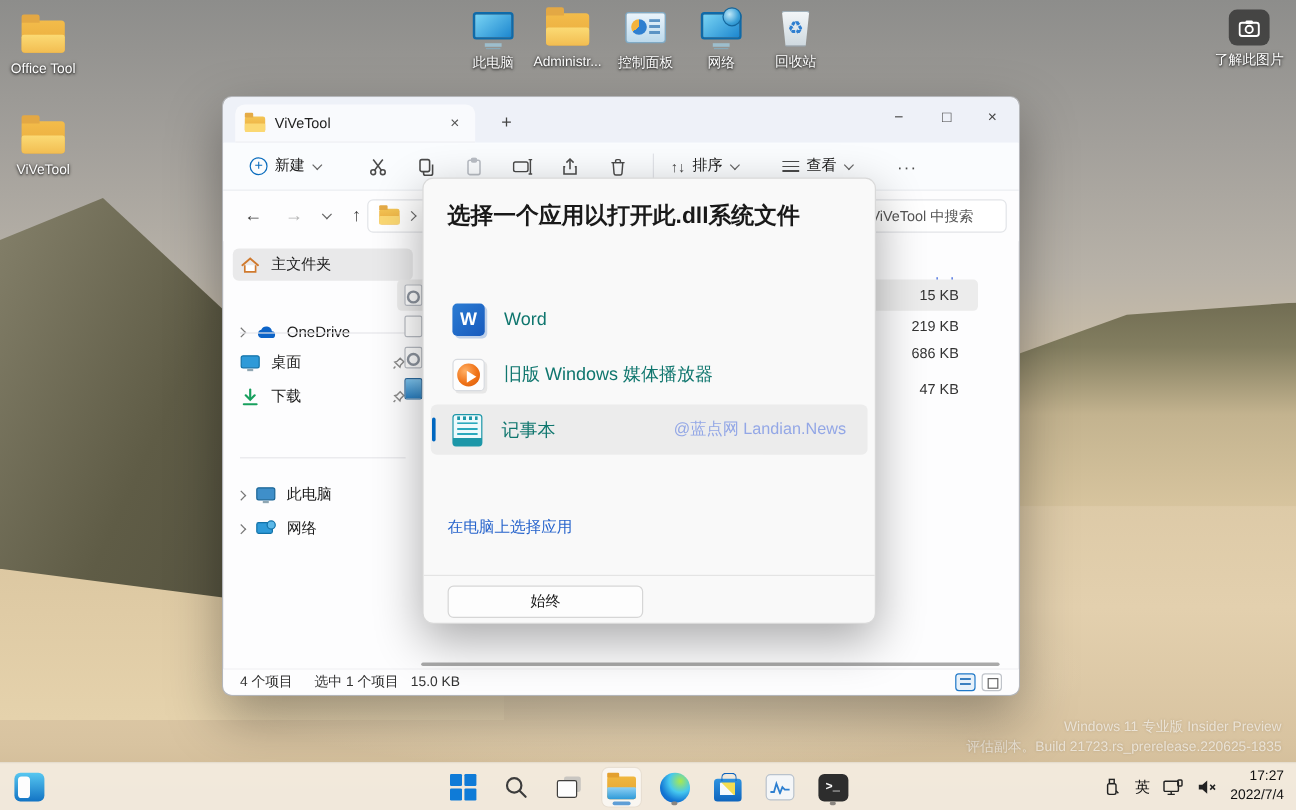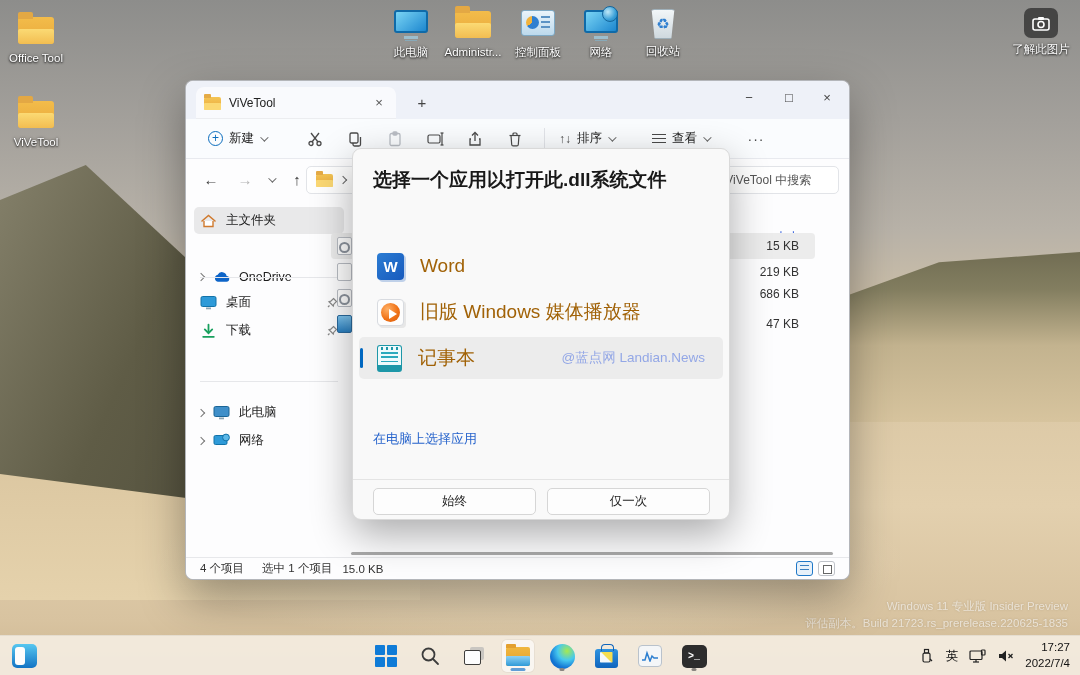--- a/index.html
+++ b/index.html
@@ -138,21 +138,21 @@
   .dialog { left:352px; top:148px; width:378px; height:372px; z-index:20; background:#f9f9f9;
     border:1px solid #d9d9d9; border-radius:9px; box-shadow:0 14px 40px rgba(0,0,0,.33); }
   .dlg-title { position:absolute; left:20px; top:18px; font-size:19px; font-weight:700; color:#191919; }
   .dlg-desc { position:absolute; left:20px; top:52px; width:342px; font-size:12.5px;
     line-height:1.6; color:#404040; }
   .app-row { position:absolute; left:6px; right:6px; height:42px; border-radius:5px;
     display:flex; align-items:center; gap:16px; padding:0 18px; }
   .app-row.sel { background:#ececec; }
   .app-row .sel-bar { position:absolute; left:1px; top:50%; transform:translateY(-50%);
     width:3px; height:20px; border-radius:2px; background:#0067c0; }
-  .app-name { font-size:19px; color:#a16207; }
+  .app-name { font-size:15px; color:#0f766e; }
   .app-wm { margin-left:auto; font-size:13.5px; color:#93a7e6; }
   .ic-word { width:27px; height:27px; border-radius:4px; background:linear-gradient(135deg,#2b7cd3,#185abd);
     color:#fff; font-weight:700; font-size:15px; display:flex; align-items:center; justify-content:center;
     box-shadow:2px 2px 0 rgba(24,90,189,.25); }
   .ic-wmp { position:relative; width:27px; height:27px; border-radius:4px; background:#fdfdfd;
     border:1px solid #d8dbe0; box-shadow:2px 2px 0 rgba(150,150,150,.18); }
   .ic-wmp::before { content:''; position:absolute; inset:3px; border-radius:50%;
     background:radial-gradient(circle at 35% 32%, #ffb066, #f07318 55%, #d95a08); }
   .ic-wmp::after { content:''; position:absolute; left:11px; top:9px; border-left:8px solid #fff;
     border-top:5px solid transparent; border-bottom:5px solid transparent; }
@@ -514,21 +514,20 @@
     <div class="sel-bar"></div>
     <div class="ic-notepad"></div>
     <span class="app-name">记事本</span>
     <span class="app-wm">@蓝点网 Landian.News</span>
   </div>
 
   <div class="dlg-link" style="top:281px;">在电脑上选择应用</div>
 
   <div class="dlg-div"></div>
   <div class="dlg-btn" style="left:20px;">始终</div>
-  <div class="dlg-btn" style="left:194px;">仅一次</div>
 </div>
 
 <div class="abs taskbar">
   <div class="tb-widgets"></div>
 
   <div class="tb-center">
     <div class="tb-item">
       <div class="ic-start">
           <span></span>
           <span></span>

